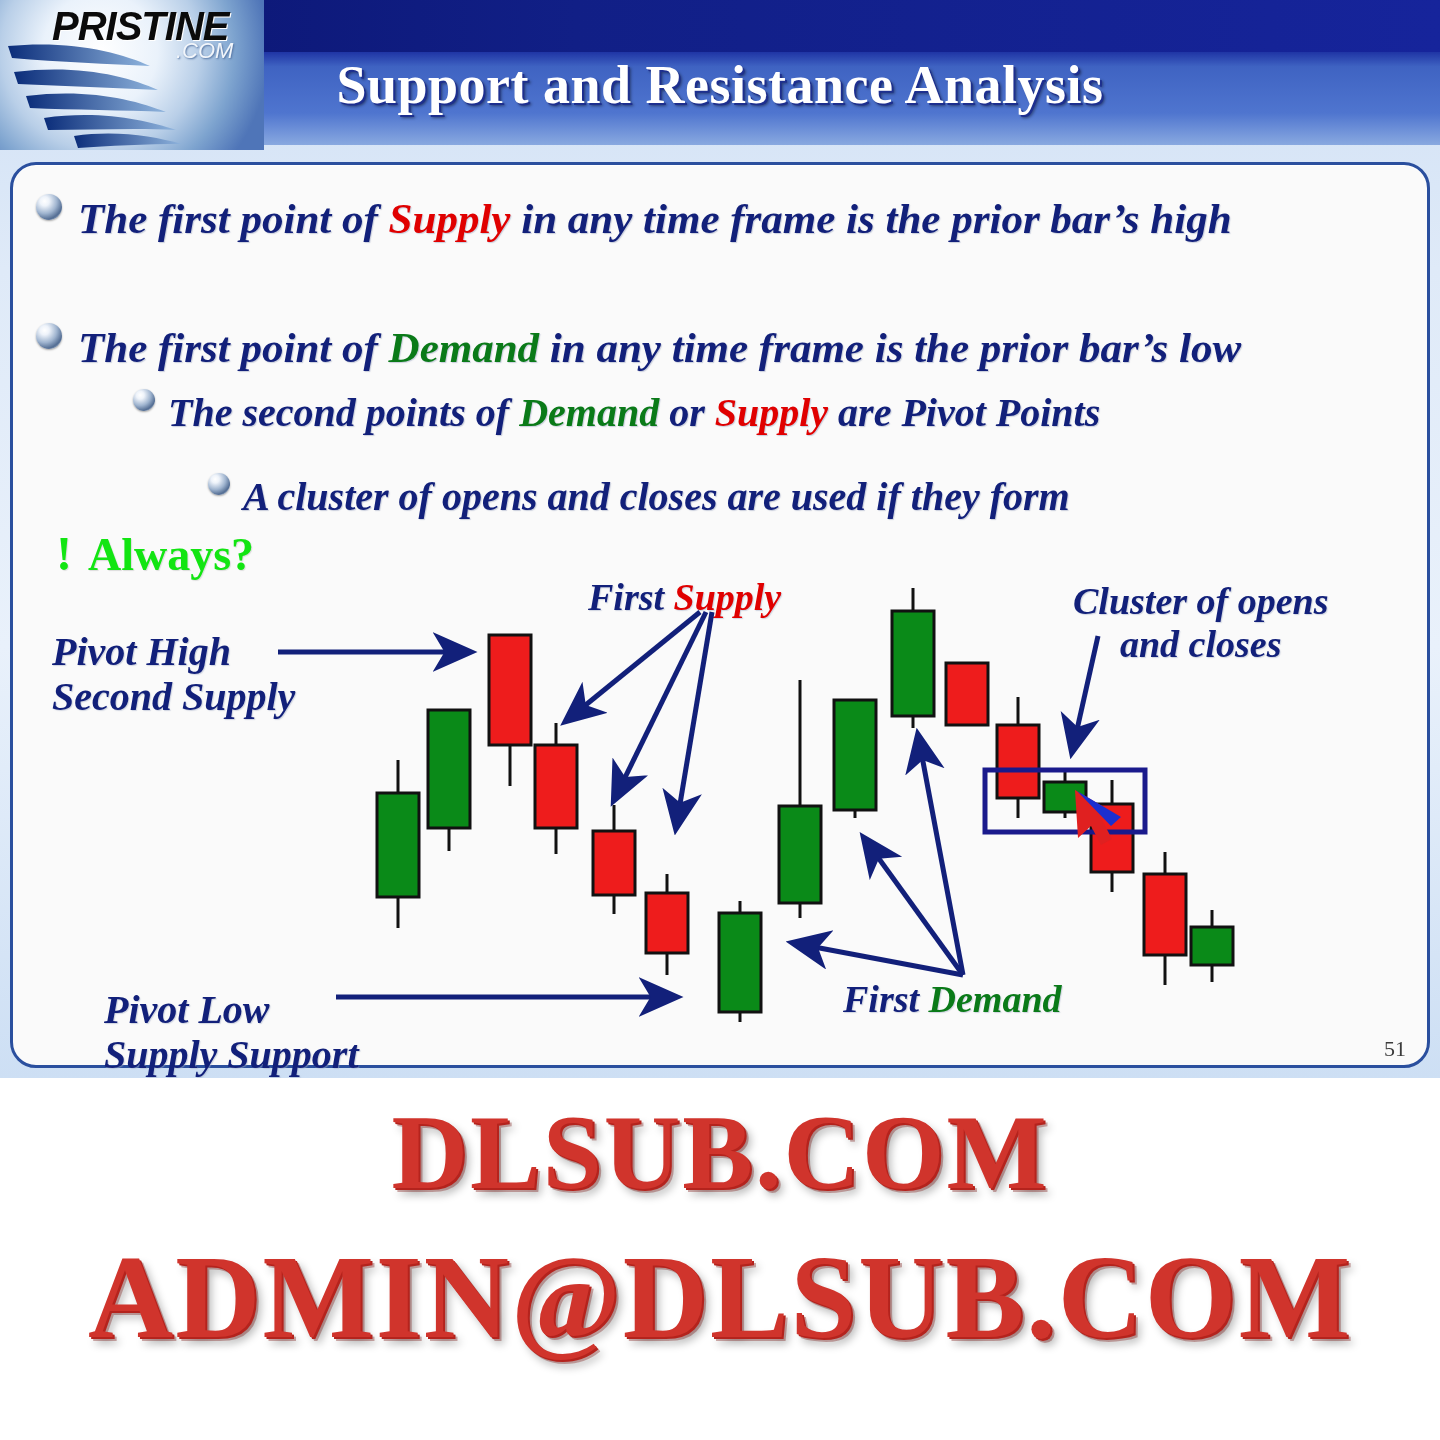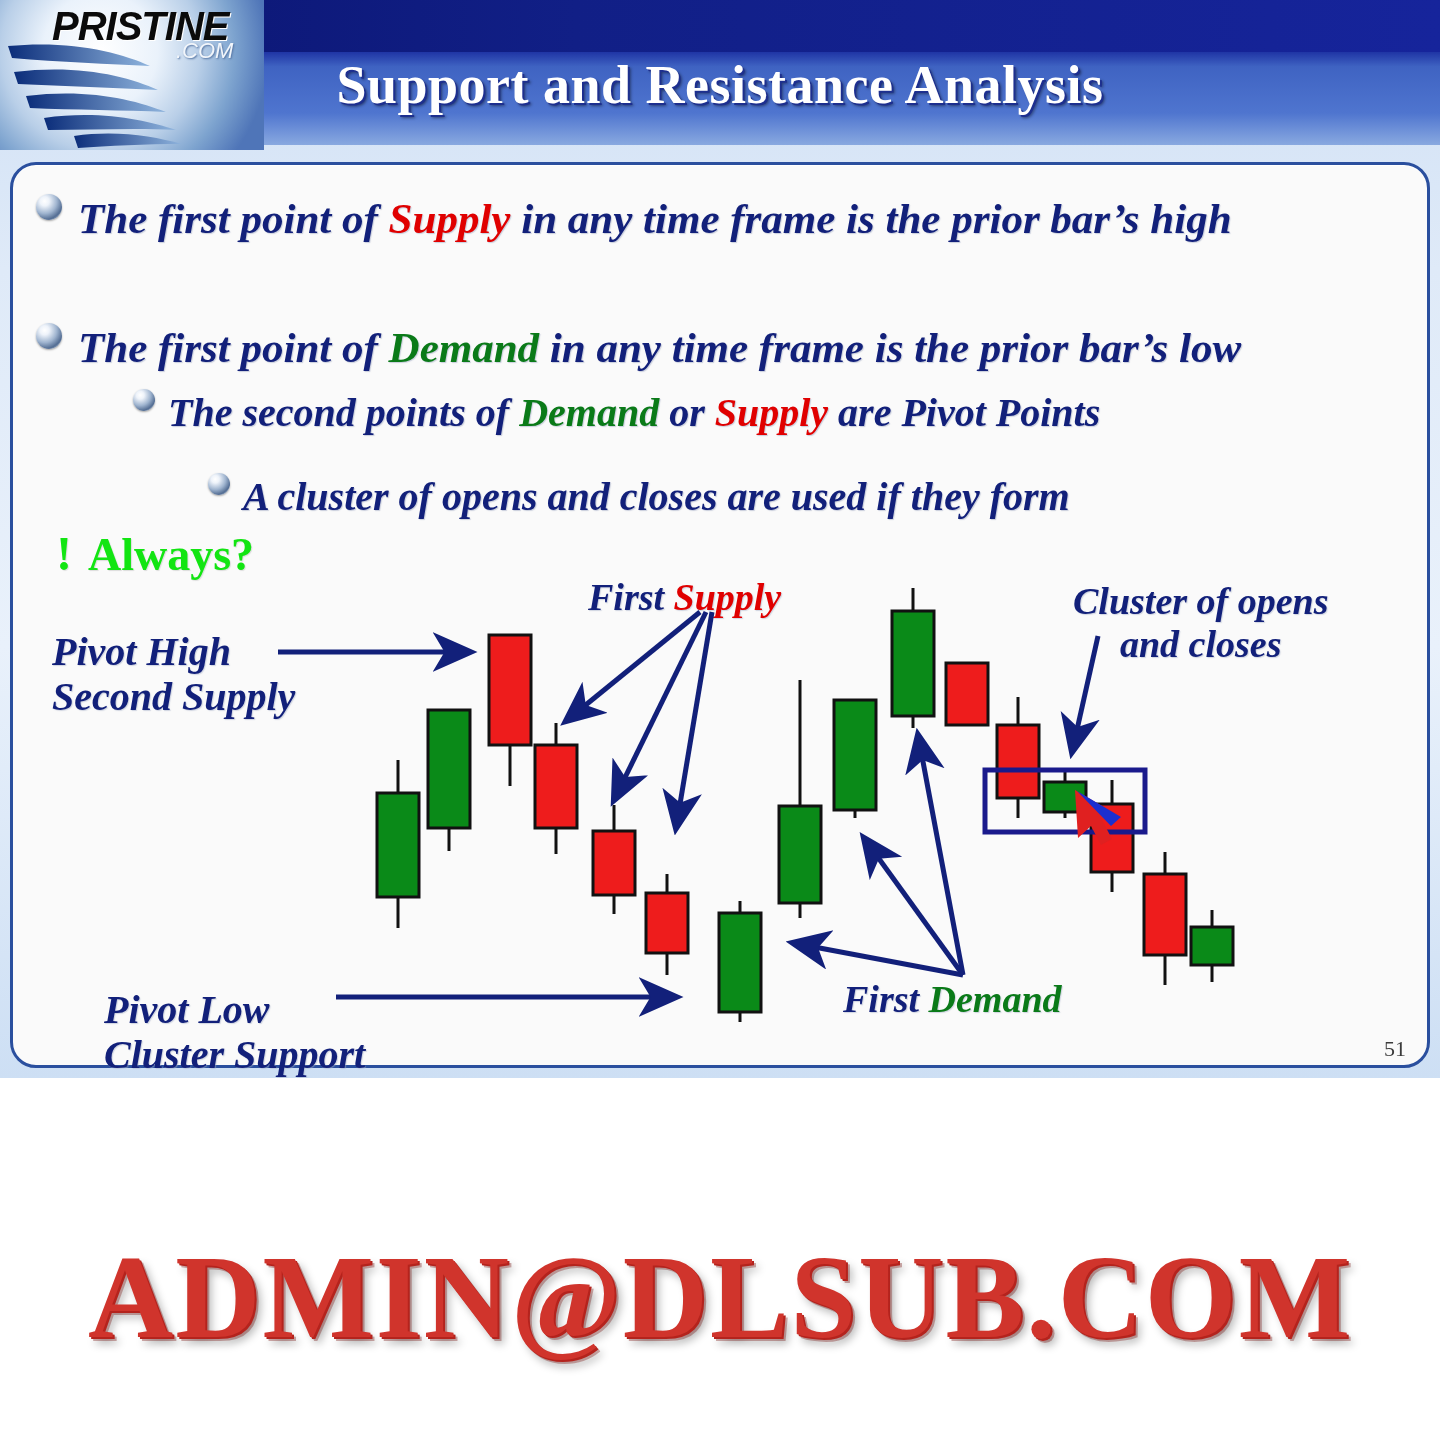--- a/index.html
+++ b/index.html
@@ -211,21 +211,21 @@
       <span class="always-t">Always?</span>
     </div>
 
     <div class="lbl lbl-pivot-high">
       <div>Pivot High</div>
       <div>Second Supply</div>
     </div>
 
     <div class="lbl lbl-pivot-low">
       <div>Pivot Low</div>
-      <div>Cluster Support</div>
+      <div>Supply Support</div>
     </div>
 
     <div class="lbl lbl-first-supply">
       <span>First </span><span class="sup">Supply</span>
     </div>
 
     <div class="lbl lbl-first-demand">
       <span>First </span><span class="dem">Demand</span>
     </div>
 
@@ -291,16 +291,17 @@
           <line x1="1098" y1="636" x2="1072" y2="752" stroke="#12207a" stroke-width="5" marker-end="url(#ah)"></line>
         </g>
       <g id="cursor-layer">
           <path d="M1075 790 l 44 26 l -17 4 l 10 19 l -11 6 l -10 -19 l -13 12 Z" fill="#e02020"></path>
           <path d="M1077 791 l 44 26 l -10 9 Z" fill="#1b2fd0"></path>
         </g>
     </svg>
   </div>
 
   <div class="wm">
+    <div class="wm-line wm1">DLSUB.COM</div>
     <div class="wm-line wm2">ADMIN@DLSUB.COM</div>
   </div>
 
 </div>
 
 </body></html>

